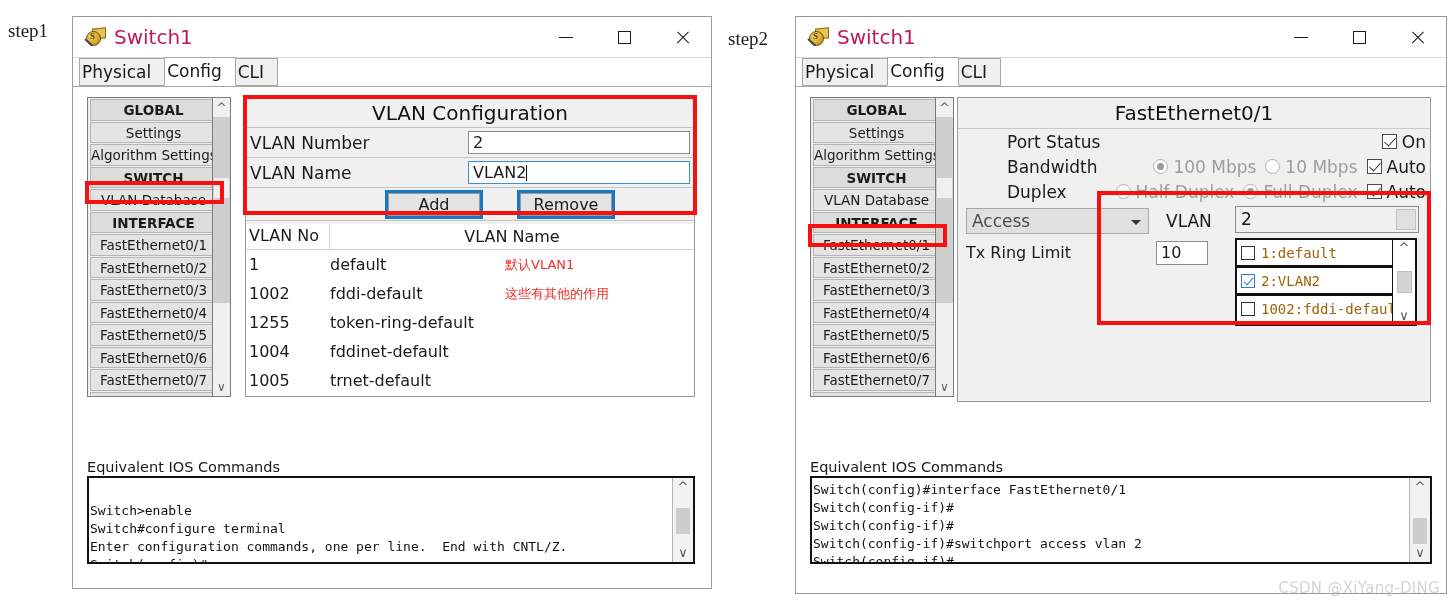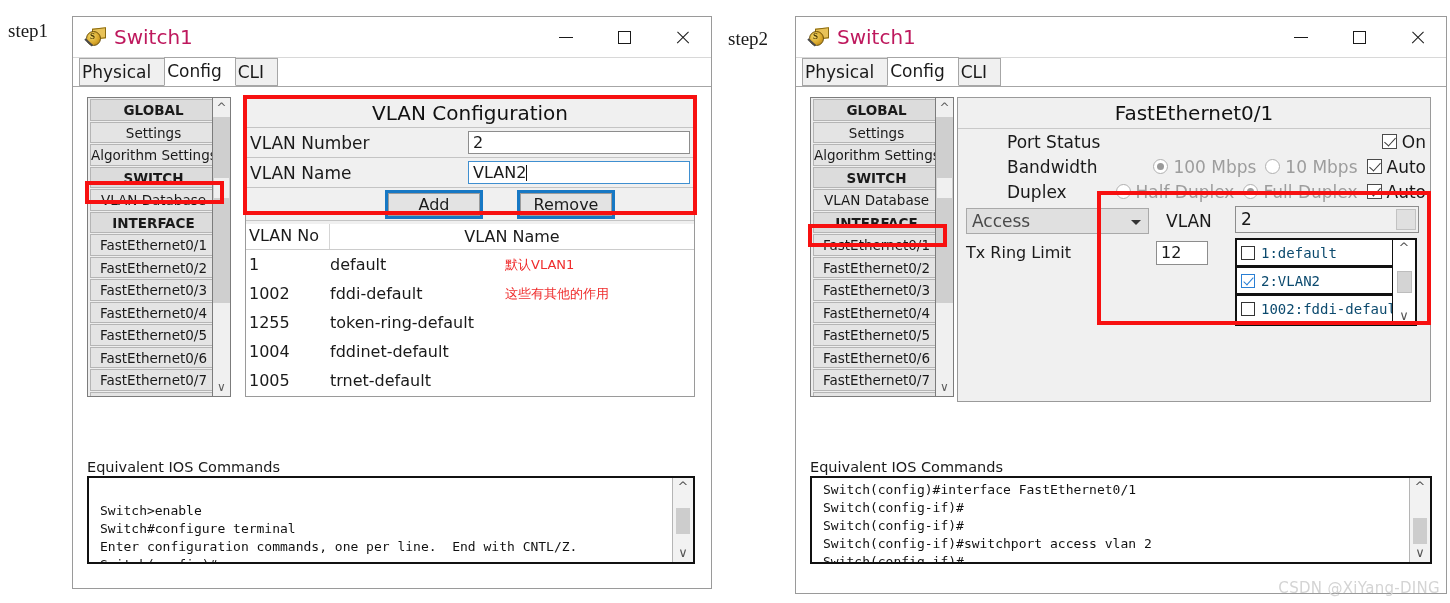--- a/index.html
+++ b/index.html
@@ -356,21 +356,21 @@
     background:#fff;
     border: 2px solid #111;
     box-sizing: border-box;
     position: relative;
   }
   .dd-item {
     display:flex; align-items:center;
     height: 25px;
     font-family: "DejaVu Sans Mono", "Liberation Mono", monospace;
     font-size: 14px;
-    color:#0c4a6e;
+    color:#a16207;
     border-bottom: 3px solid #111;
     padding-left: 4px;
     background:#fff;
     white-space:nowrap;
     overflow:hidden;
   }
   .dd-item:last-child { border-bottom: none; }
   .dd-chk {
     width:14px;height:14px;border:1.3px solid #333;background:#fff;
     margin-right:6px; position:relative; flex:none; box-sizing:border-box;
@@ -399,21 +399,21 @@
     background:#ffffff;
     border: 2px solid #111;
     box-sizing: border-box;
     overflow:hidden;
   }
   .ios-text {
     font-family: "DejaVu Sans Mono", "Liberation Mono", monospace;
     font-size: 13px;
     line-height: 18px;
     color:#111;
-    padding: 6px 0 0 11px;
+    padding: 6px 0 0 1px;
     white-space: pre;
   }
   .ios-sb {
     position:absolute; right:0; top:0; bottom:0; width:20px;
     background:#f2f2f2; border-left:1px solid #b5b5b5;
     display:flex; flex-direction:column; justify-content:space-between; align-items:center;
   }
   .ios-sb .ar { font-size:13px; color:#555; height:18px; line-height:18px; }
   .ios-sb .th { width:14px; height:26px; background:#cdcdcd; }
 
@@ -653,21 +653,21 @@
       </div>
 
       <div style="position:absolute; left:8px; top:110px;">
         <div class="select-box">
           <span>Access</span>
           <span class="arrow"></span>
         </div>
       </div>
       <div style="position:absolute; left:8px; top:145px; font-size:16px; color:#1a1a1a;">Tx Ring Limit</div>
       <div style="position:absolute; left:198px; top:143px;">
-        <div class="txt-input">12</div>
+        <div class="txt-input">10</div>
       </div>
 
       <div style="position:absolute; left:208px; top:113px; font-size:17px; color:#1a1a1a;">VLAN</div>
       <div style="position:absolute; left:277px; top:108px;">
         <div class="vlan-field">
           <span>2</span>
           <span class="sbbtn"></span>
         </div>
       </div>
 

